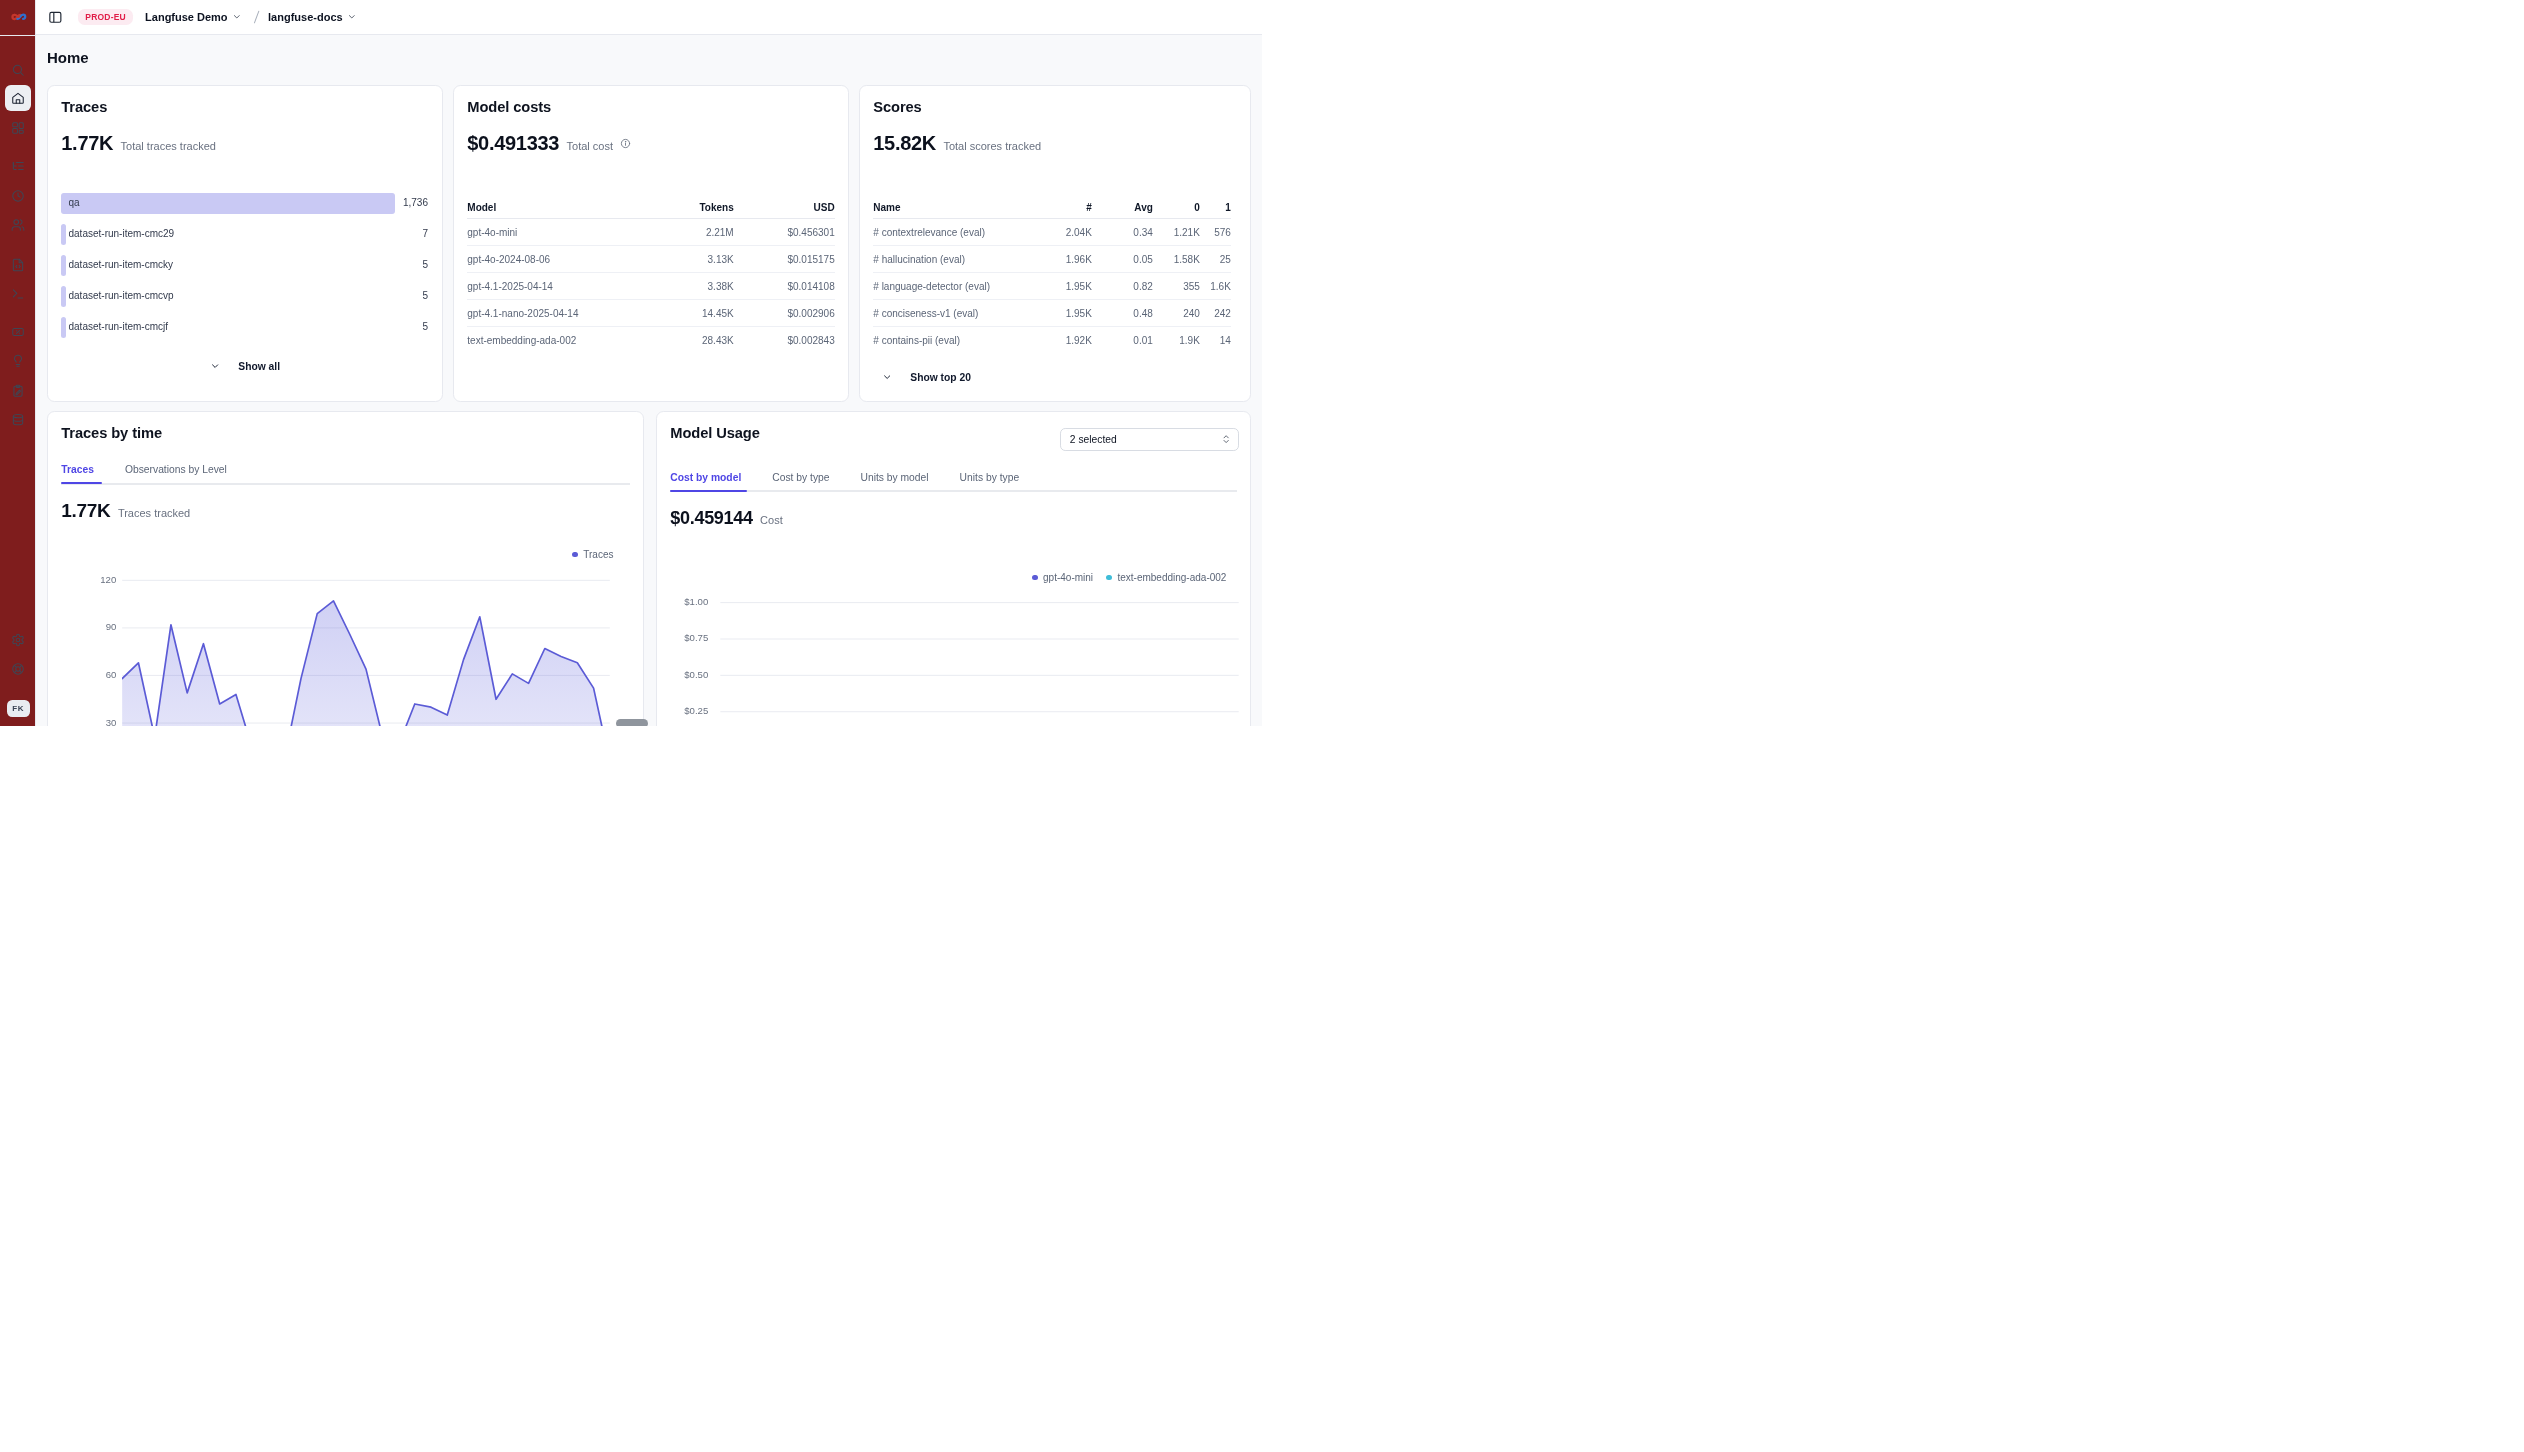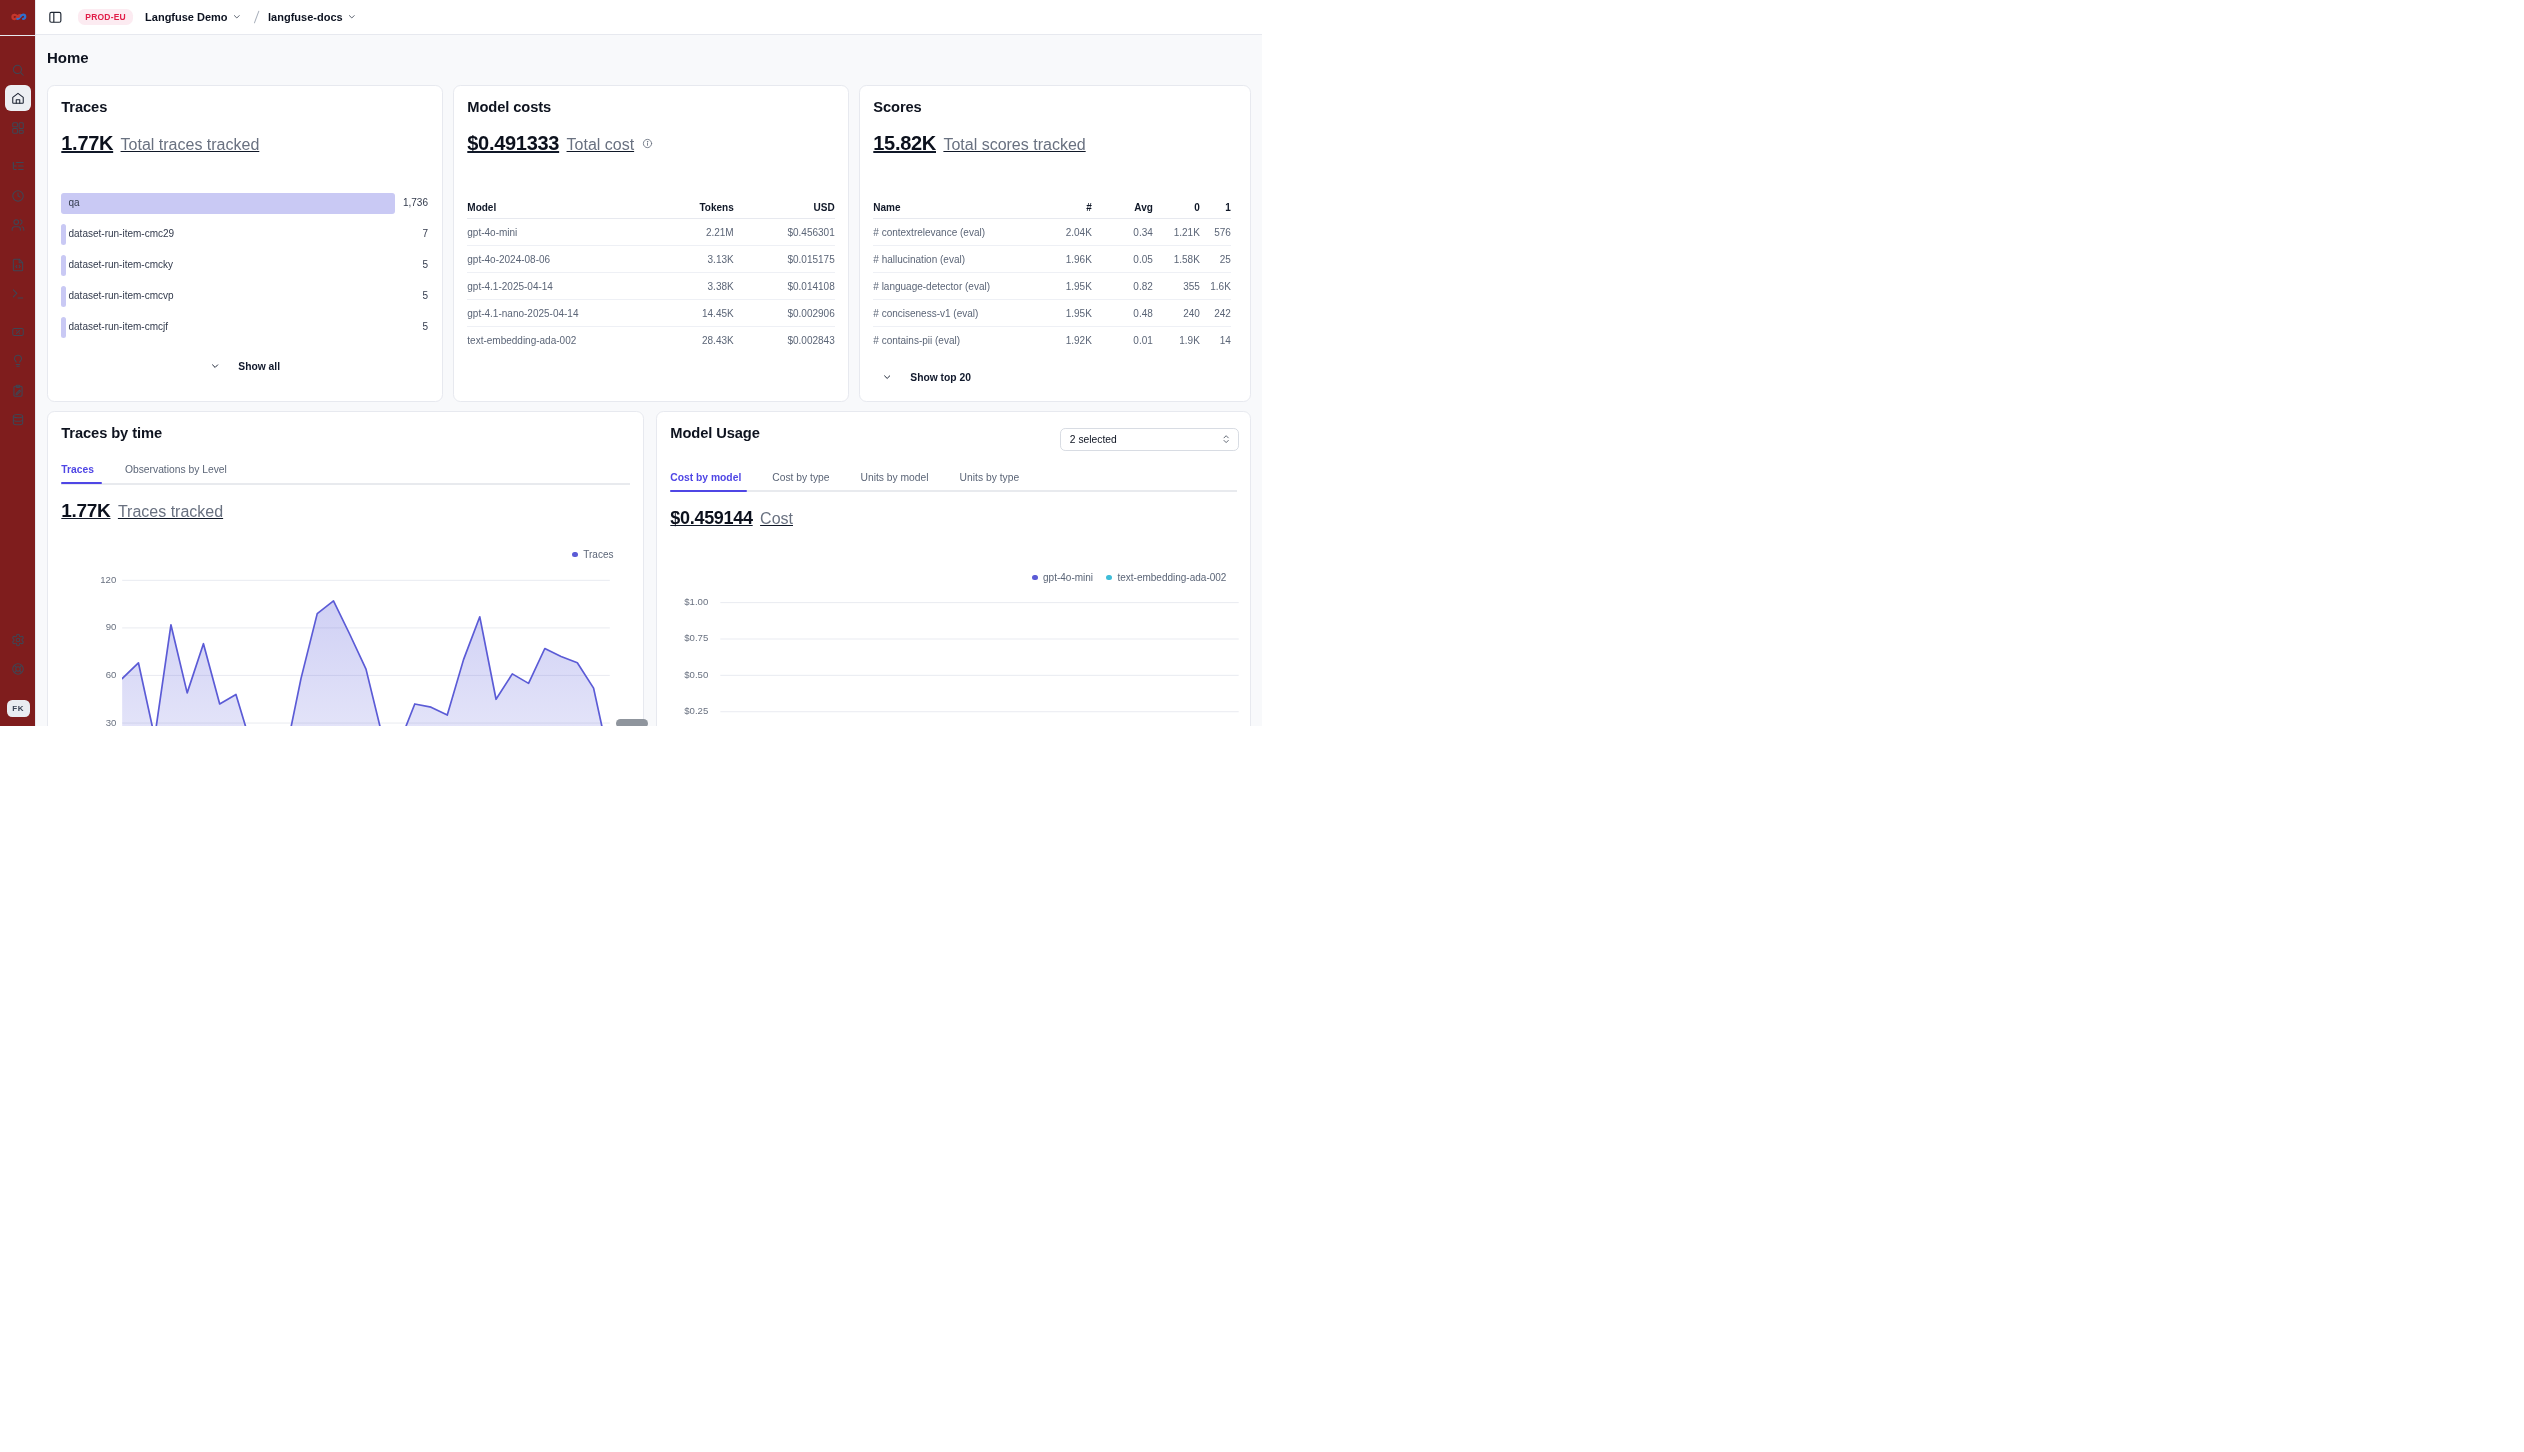--- a/index.html
+++ b/index.html
@@ -29,23 +29,23 @@
   .tb-name { margin-left:11.8px; font-size:11px; font-weight:600; color:#0c1220; }
   .tb-chev { margin-left:4.4px; color:#3c4454; display:flex; }
   .tb-slash { margin-left:8.8px; margin-right:2.9px; color:#aab1bc; display:flex; }
 
   
   .main-bg { position:absolute; left:36px; top:35px; right:0; bottom:0; background:#f8f9fb; }
   .page-title { position:absolute; left:47px; top:49px; font-size:15px; font-weight:700; color:#0e131f; }
 
   .card { position:absolute; background:#fff; border:0.7px solid #e7e9ef; border-radius:7.4px; overflow:hidden; }
   .card-title { position:absolute; left:13.3px; top:12.5px; font-size:14.7px; font-weight:700; color:#0e131f; letter-spacing:-0.1px; }
-  .metric-row { position:absolute; left:13.3px; display:flex; align-items:baseline; gap:7.4px;text-decoration:underline; }
+  .metric-row { position:absolute; left:13.3px; display:flex; align-items:baseline; gap:7.4px; }
   .metric-big { font-size:20px; font-weight:700; color:#0c111d; letter-spacing:-0.3px; }
-  .metric-label { font-size:16px; color:#697180; }
+  .metric-label { font-size:11px; color:#697180; }
 
   
   .tl-row { position:absolute; left:12.5px; right:14px; height:20.6px; }
   .tl-bar { position:absolute; left:0; top:0; height:20.6px; width:5.2px; background:#c9c9f4; border-radius:2.9px; }
   .tl-label { position:absolute; left:8px; top:0; line-height:20.6px; font-size:10px; color:#323a4c; }
   .tl-value { position:absolute; right:0; top:0; line-height:20.6px; font-size:10px; color:#323a4c; }
   .show-btn { display:flex; align-items:center; gap:18px; font-size:10.3px; font-weight:600; color:#10182b; }
 
   
   .dtable { position:absolute; left:13.3px; right:13.3px; top:110px; }

